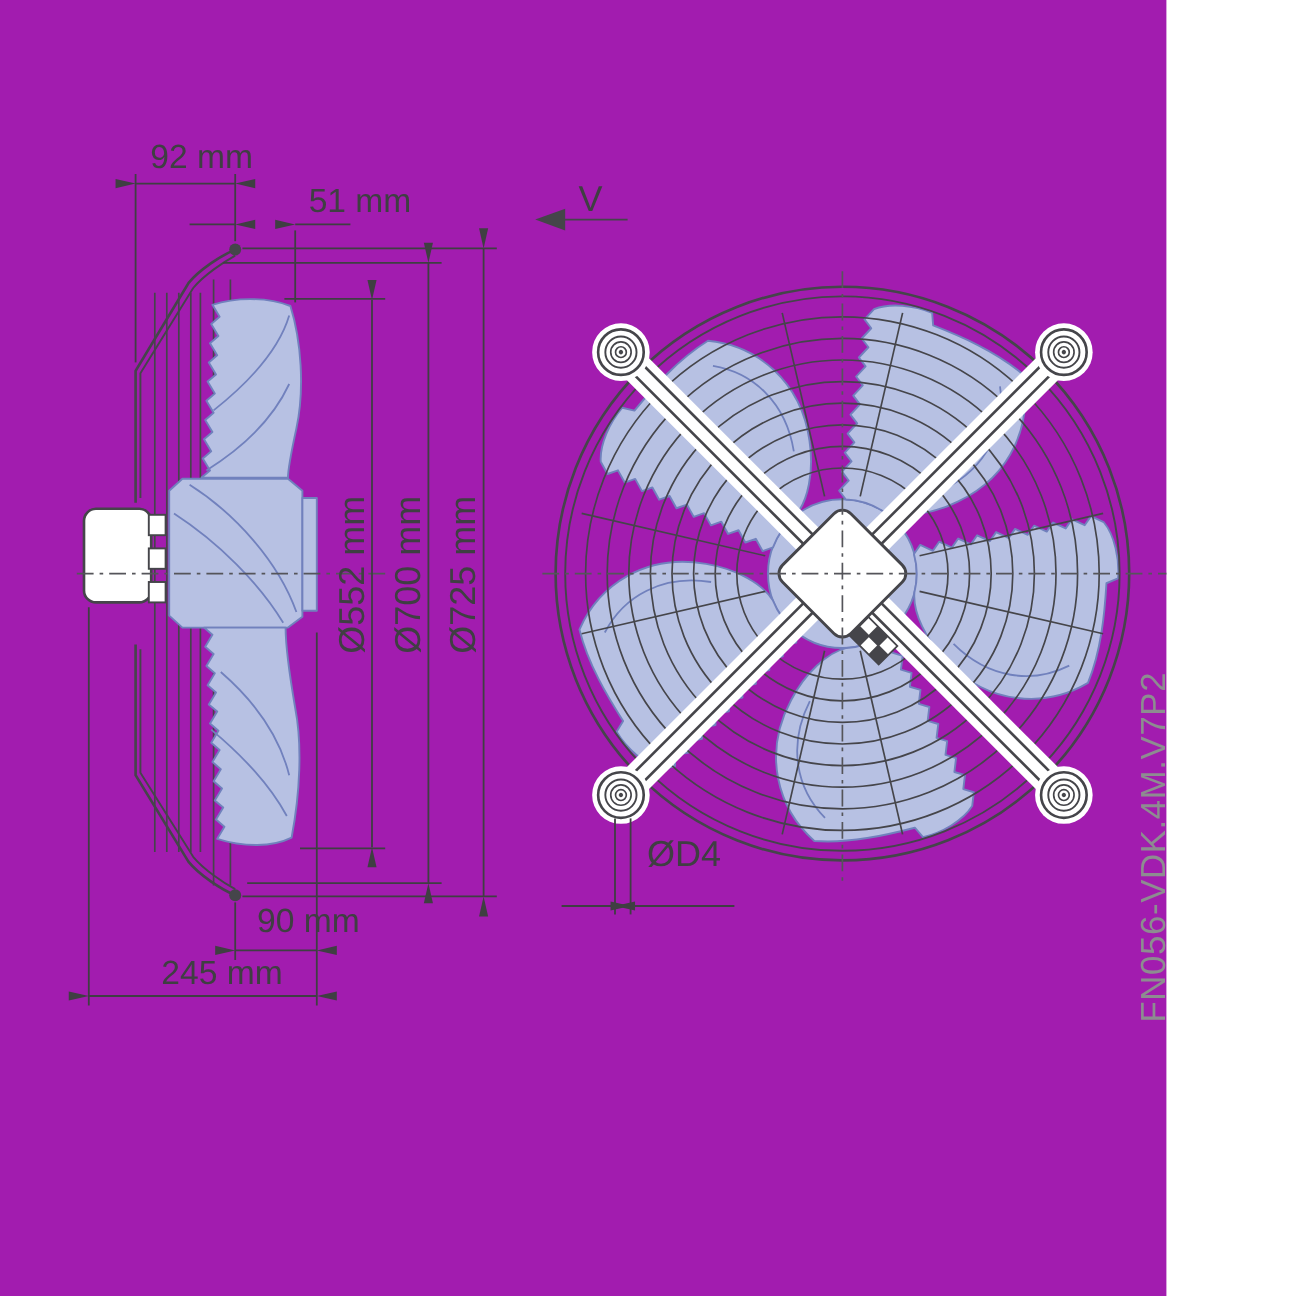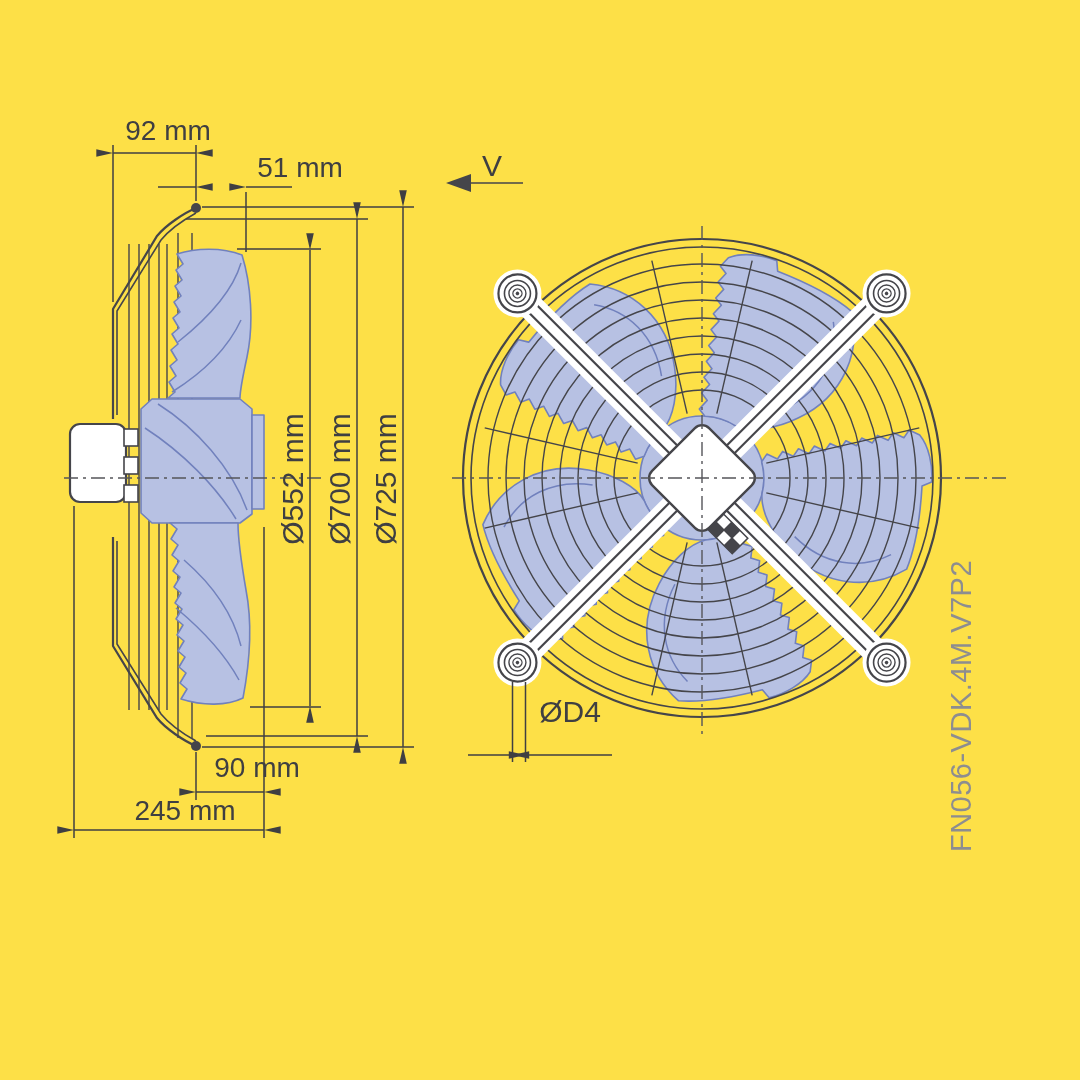--- a/index.html
+++ b/index.html
@@ -1,16 +1,16 @@
 <!DOCTYPE html>
 <html><head>
 <meta charset="utf-8">
 <style>
   html,body{margin:0;padding:0;background:#ffffff;}
-  .stage{width:1080px;height:1080px;position:relative;background:#fde047;overflow:hidden;}
+  .stage{width:972px;height:1080px;position:relative;background:#a21caf;overflow:hidden;}
   svg{display:block;}
   text{font-family:"Liberation Sans", sans-serif;}
   .ln{stroke:#45454a;fill:none;stroke-width:1.6;}
   .ln2{stroke:#45454a;fill:none;stroke-width:2.2;}
   .thin{stroke:#45454a;fill:none;stroke-width:1.4;}
   .dim{stroke:#3f3f42;fill:none;stroke-width:1.5;}
   .dimtxt{font-size:28px;fill:#3f3f42;}
   .bigtxt{font-size:30px;fill:#3f3f42;}
   .blade{fill:#b7c1e3;stroke:#7181bd;stroke-width:1.6;stroke-linejoin:round;}
   .bladeln{stroke:#7181bd;fill:none;stroke-width:1.5;}

